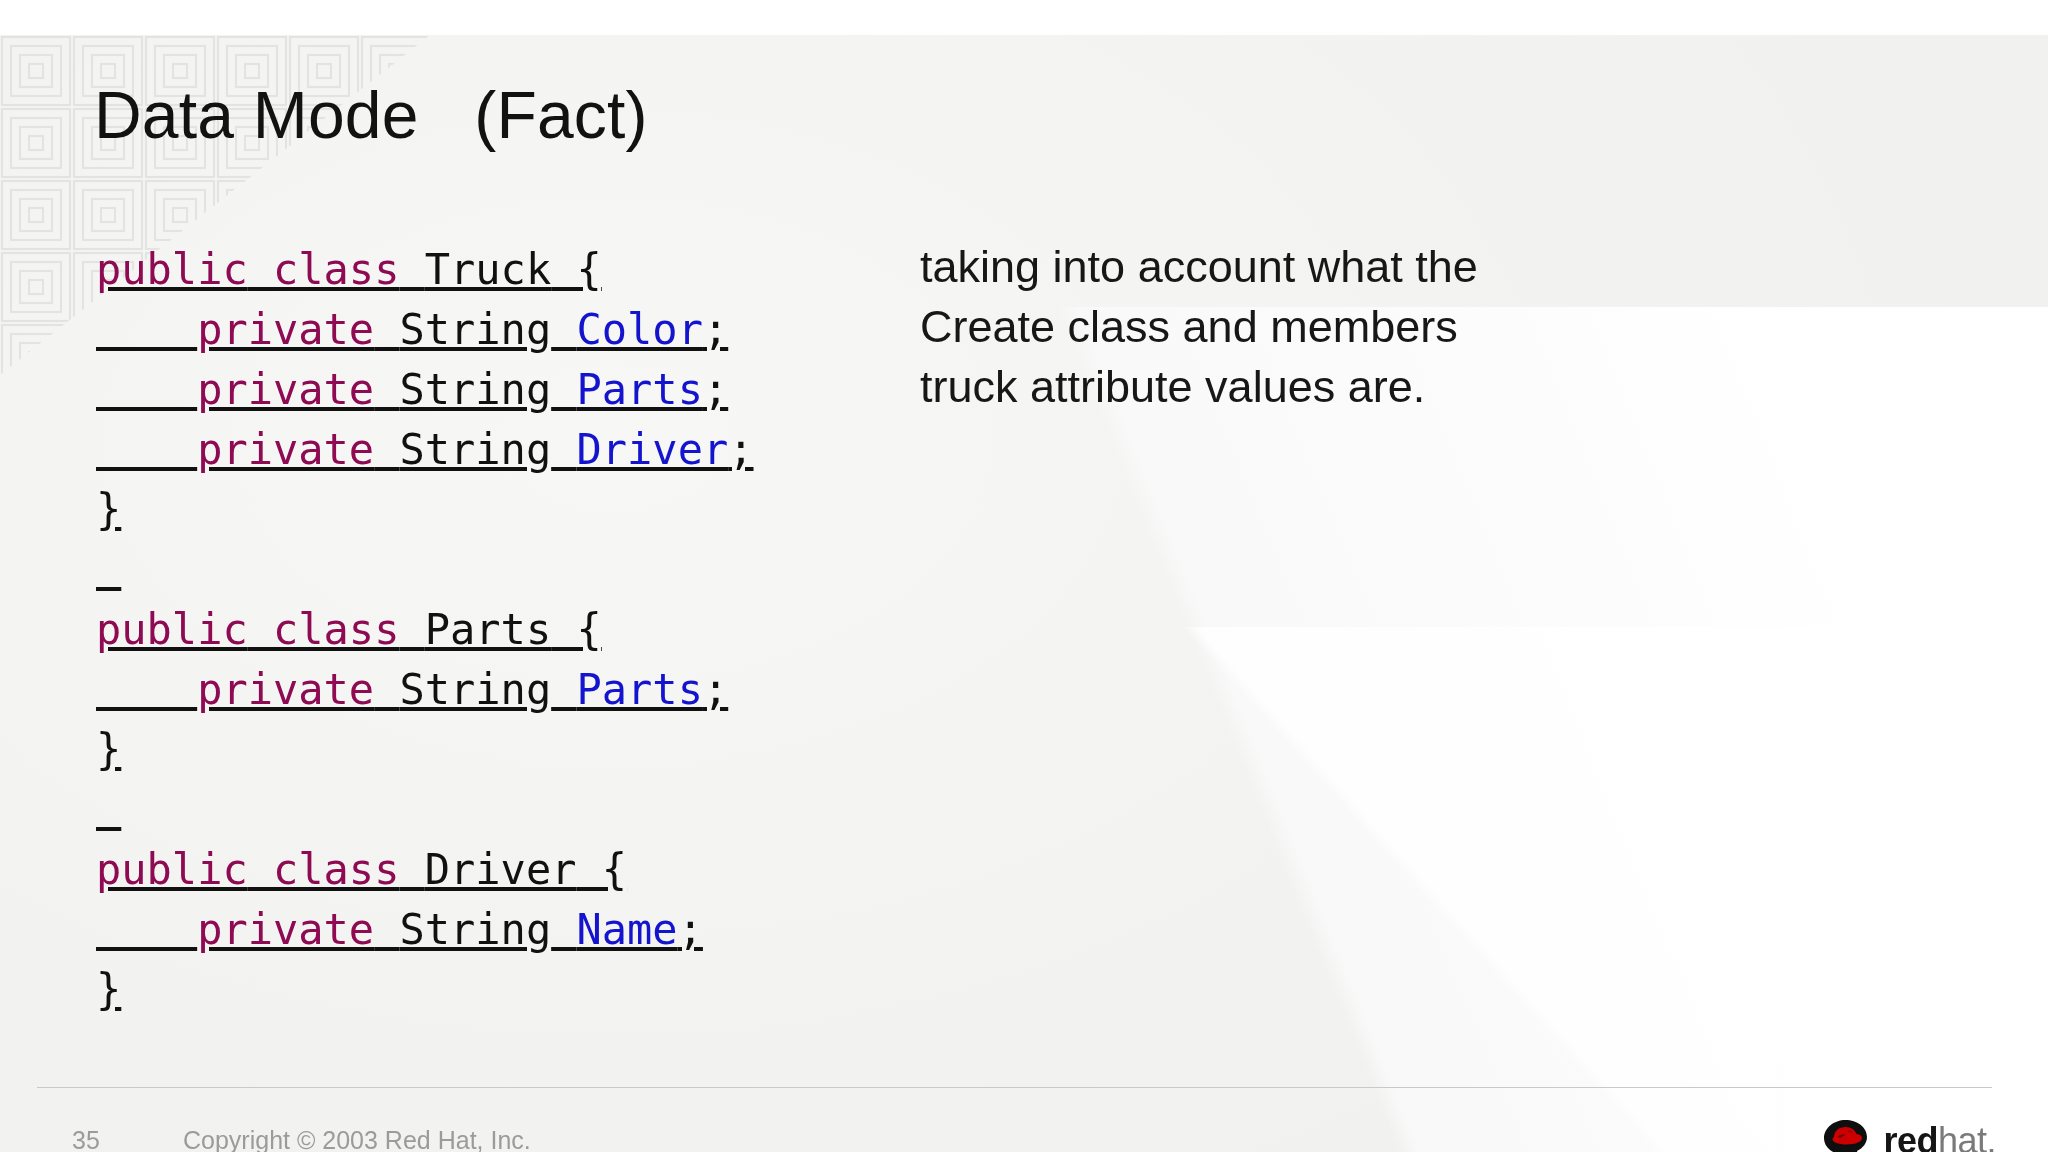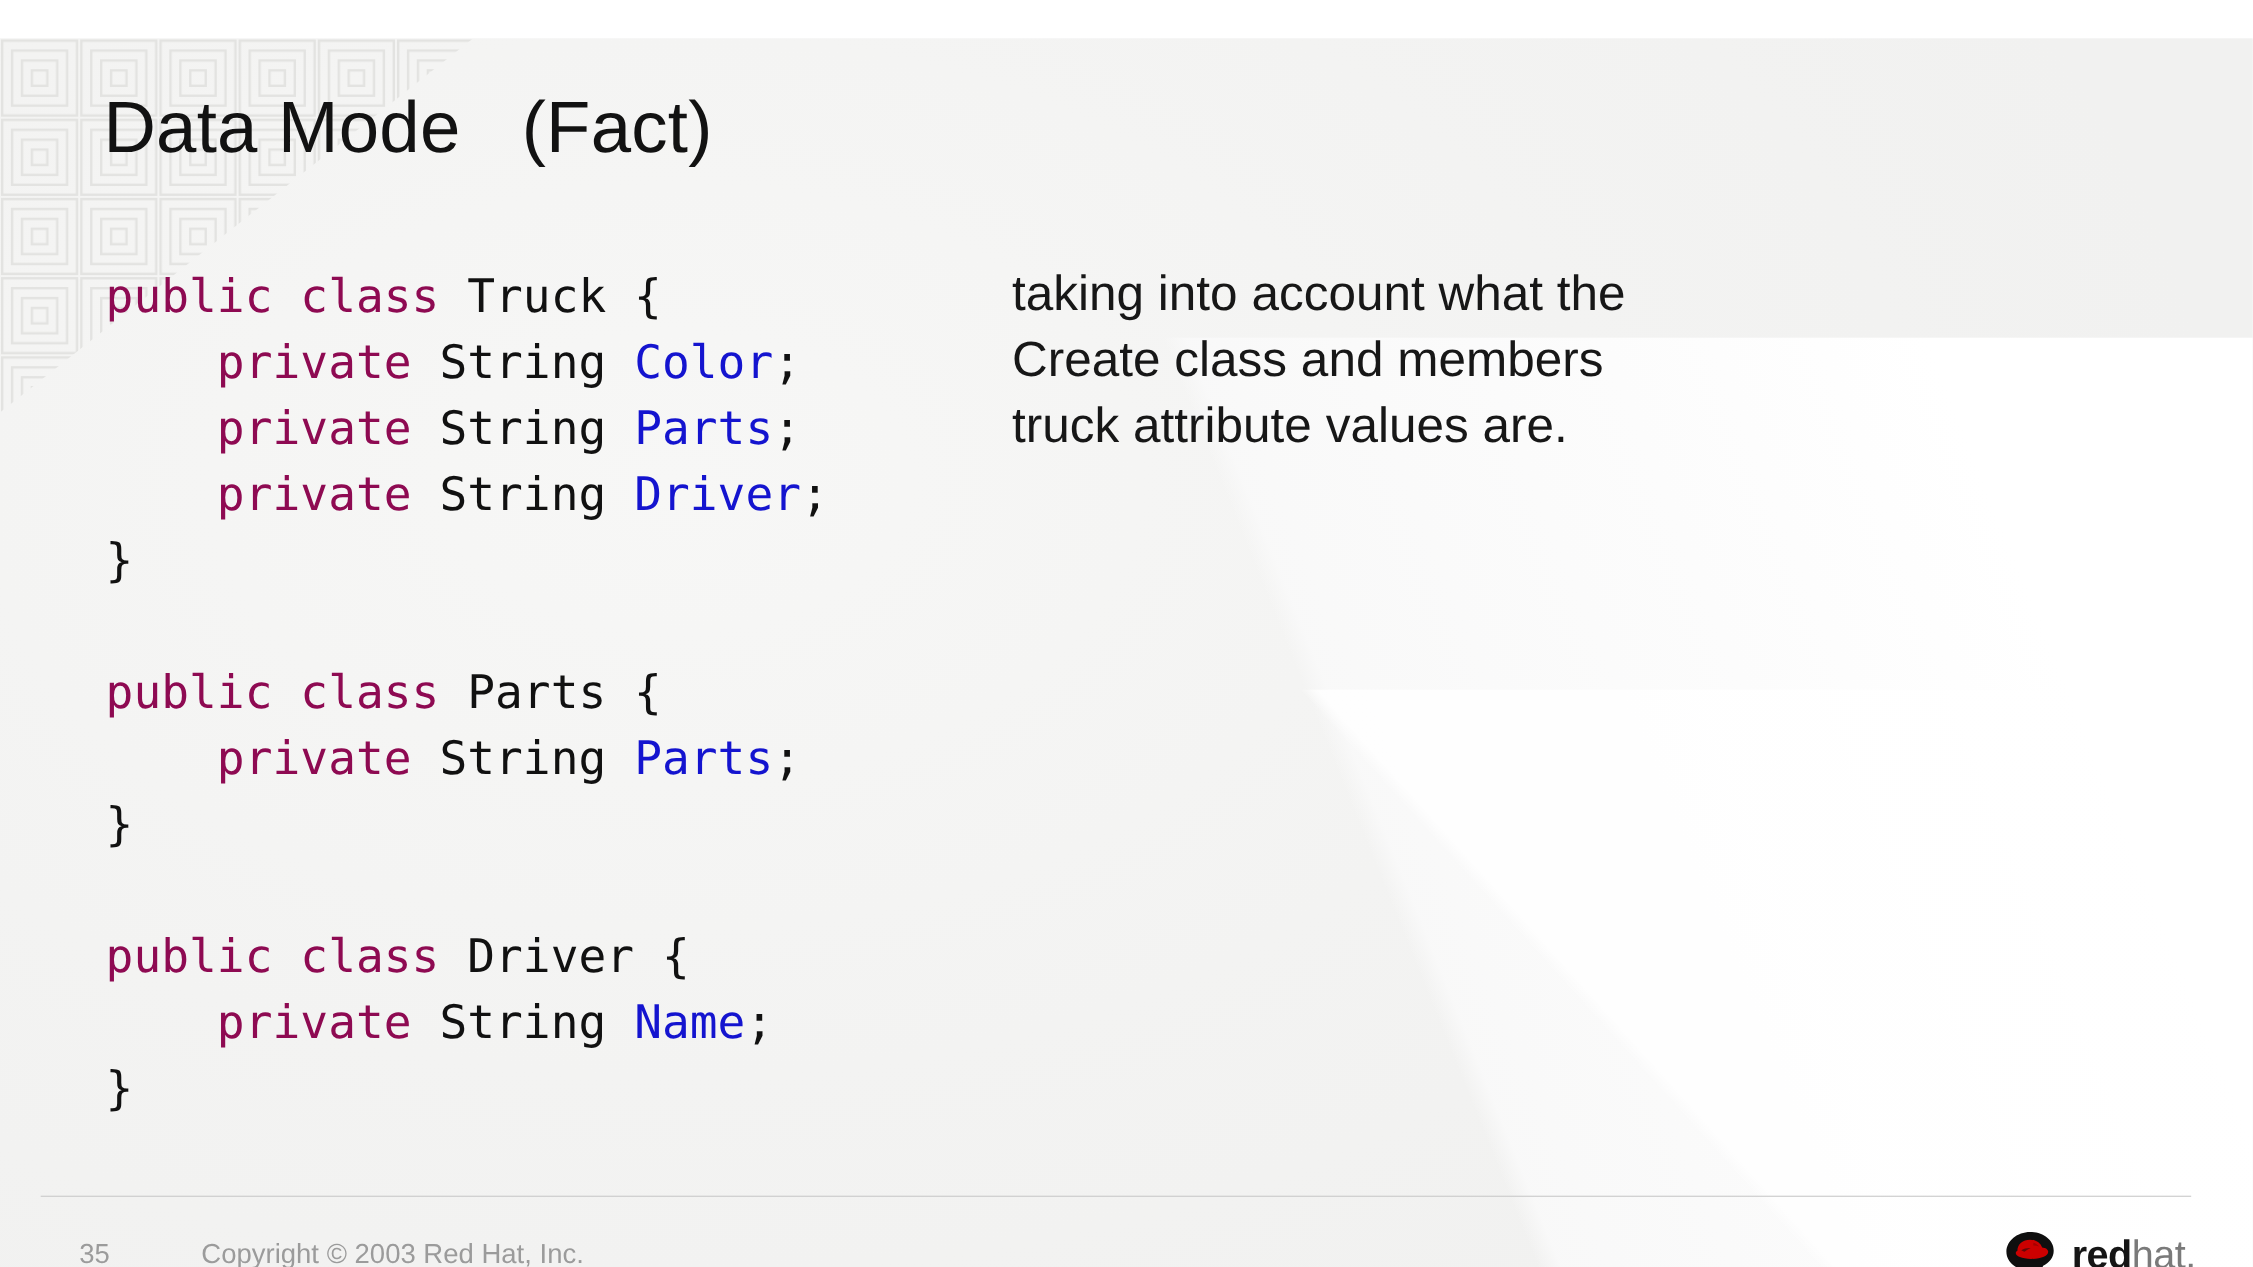--- a/index.html
+++ b/index.html
@@ -85,21 +85,21 @@
   .code {
     position: absolute;
     left: 96px;
     top: 205px;
     font-family: "DejaVu Sans Mono", "Liberation Mono", monospace;
     font-size: 42px;
     line-height: 60px;
     color: #111111;
     white-space: pre;
   }
-  .code .ln { display: block; height: 60px; }
+  .code .ln { display: block; height: 60px; text-decoration: underline; }
   .code .ln.blank { height: 60px; }
   .kw   { color: #8e0a52; }
   .typ  { color: #111111; }
   .fld  { color: #1414cf; text-align: right; }
   .pun  { color: #111111; }
 
   
   .desc {
     position: absolute;
     left: 920px;

